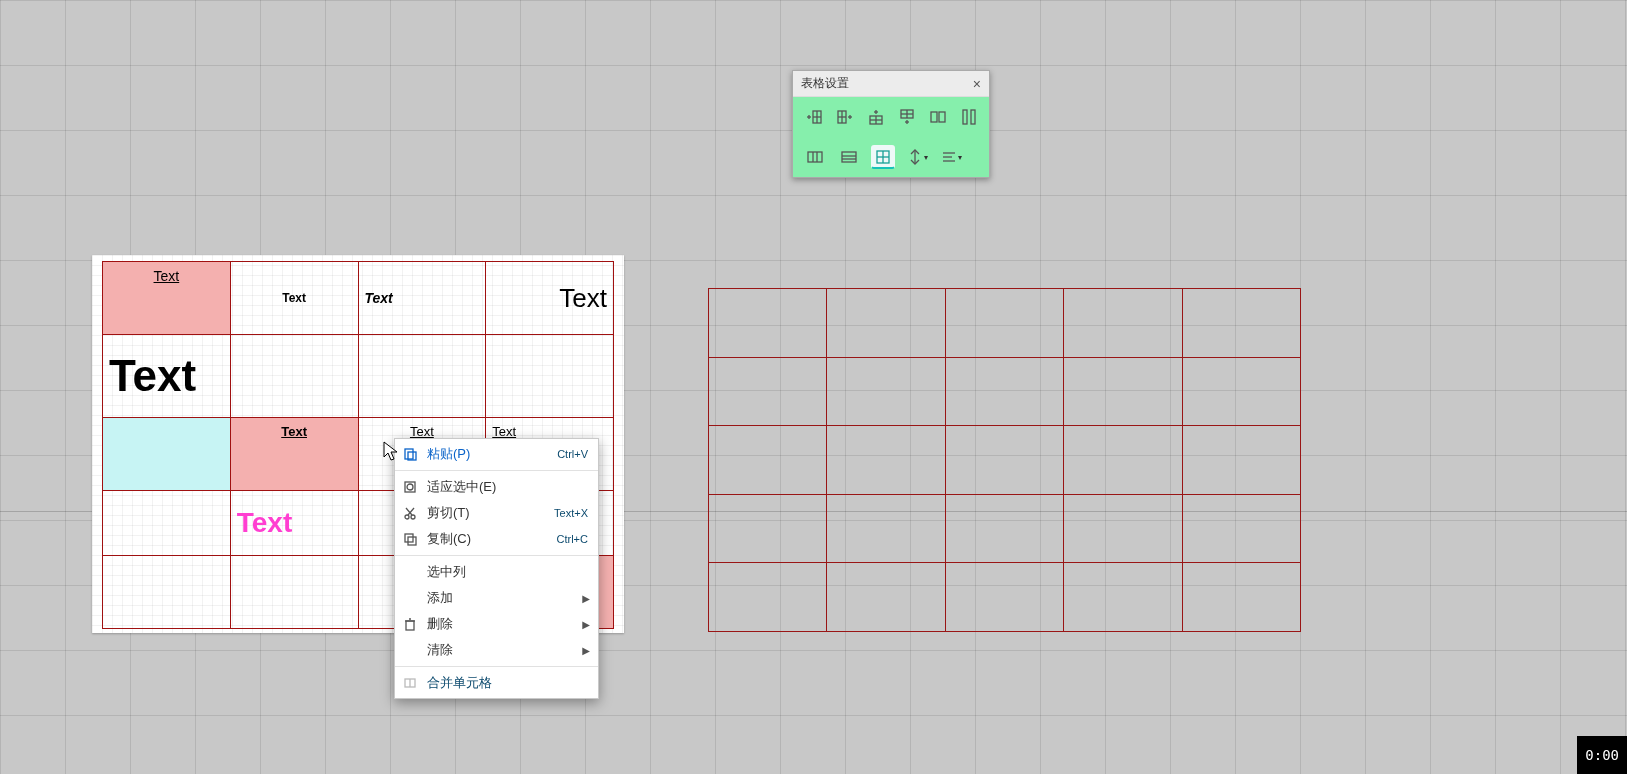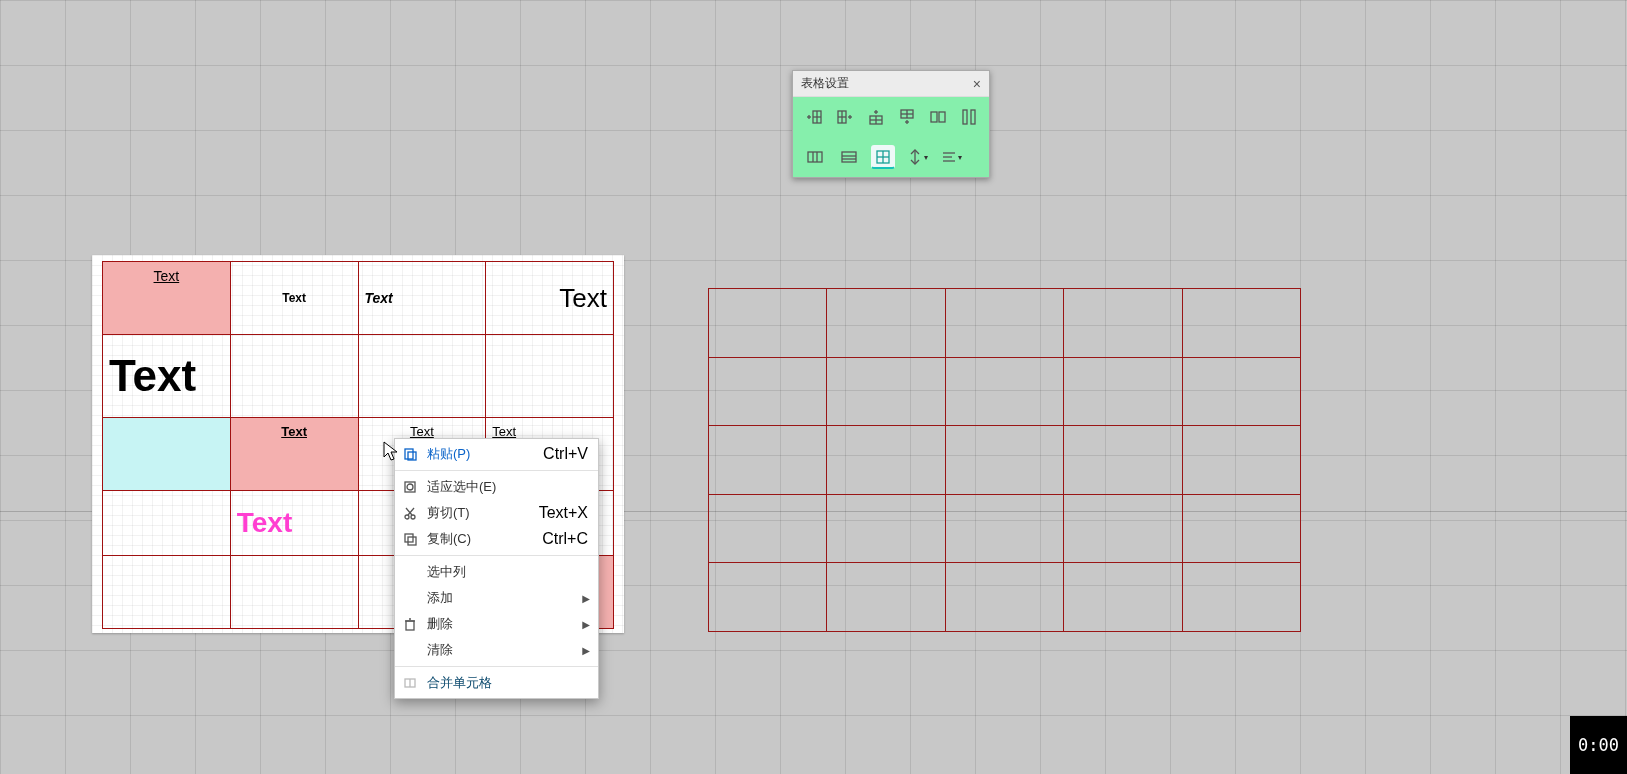--- a/index.html
+++ b/index.html
@@ -86,31 +86,31 @@
     font-size:13px; color:#333; padding:2px 0;margin-left:8px;
   }
   .menu .item {
     display:flex; align-items:center; height:26px; padding:0 10px 0 6px;
     cursor:pointer; gap:8px; position:relative;
   }
   .menu .item.highlight { color:#0a63c9; }
   .menu .item.disabled { color:#0c4a6e; cursor:default; }
   .menu .item .ico { width:18px; display:flex; justify-content:center; color:#555; }
   .menu .item .lbl { flex:1; }
-  .menu .item .kbd { color:#000000; font-size:16px; }
+  .menu .item .kbd { color:#0c4a6e; font-size:11px; }
   .menu .item .arrow { position:absolute; right:8px; color:#555; font-size:10px; }
   .menu .sep { height:1px; background:#e1e1e1; margin:3px 0; }
 
   
   .cursor { position:absolute; left:383px; top:441px; pointer-events:none; }
 
   
   .timer {
     position:absolute; right:0; bottom:0; background:#000; color:#fff;
-    font-family: monospace; font-size:17px; padding:19px 8px;
+    font-family: monospace; font-size:14px; padding:11px 8px;
   }
 
   
   svg .s { stroke:#555; stroke-width:1.3; fill:none; }
   .btn.active svg .s { stroke:#17a096; }
 </style>
 </head>
 <body>
 
 <div class="canvas"></div>

